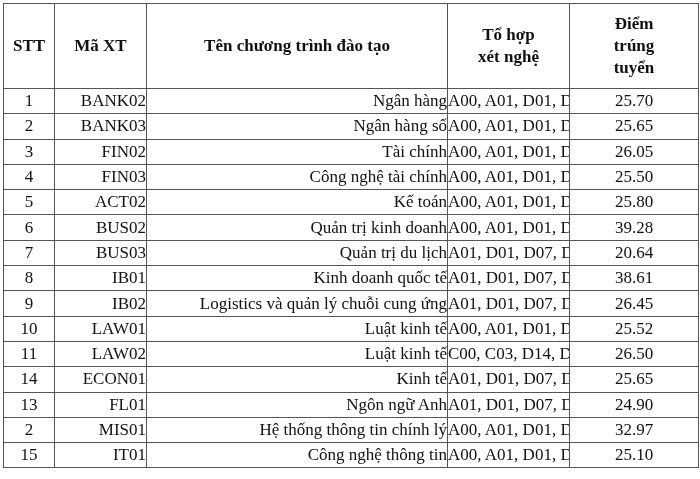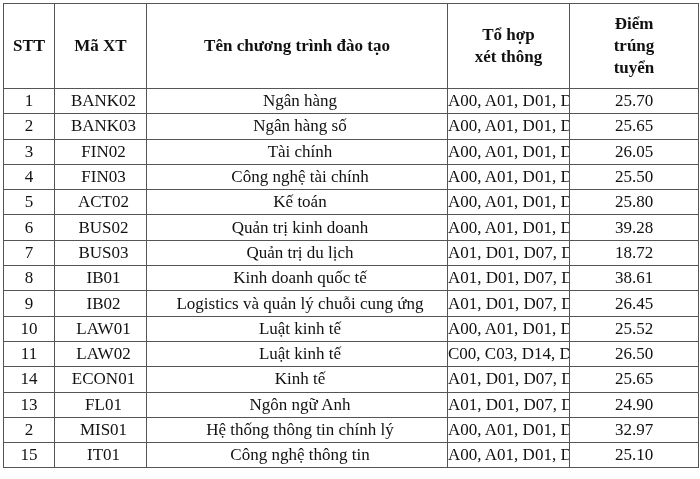--- a/index.html
+++ b/index.html
@@ -25,21 +25,21 @@
     height: 84px;
     text-align: center;
     vertical-align: middle;
   }
   td {
     font-size: 17px;
     height: 24.3px;
     line-height: 24px;
   }
   td.c { text-align: center; }
-  td.l { text-align: center; padding-left: 6px; }
+  td.l { text-align: right; padding-left: 6px; }
   col.c1 { width: 51px; }
   col.c2 { width: 92px; }
   col.c3 { width: 301px; }
   col.c4 { width: 122px; }
   col.c5 { width: 129px; }
   th .line { display: block; }
 </style>
 </head>
 <body>
 
@@ -51,21 +51,21 @@
       <col class="c4">
       <col class="c5">
   </colgroup>
   <thead>
     <tr>
       <th><span>STT</span></th>
       <th><span>Mã XT</span></th>
       <th><span>Tên chương trình đào tạo</span></th>
       <th>
         <span class="line">Tổ hợp</span>
-        <span class="line">xét thông</span>
+        <span class="line">xét nghệ</span>
       </th>
       <th>
         <span class="line">Điểm</span>
         <span class="line">trúng</span>
         <span class="line">tuyển</span>
       </th>
     </tr>
   </thead>
   <tbody id="tbody">
       <tr>
@@ -108,21 +108,21 @@
         <td class="l">BUS02</td>
         <td class="l">Quản trị kinh doanh</td>
         <td class="c">A00, A01, D01, D07</td>
         <td class="c">39.28</td>
       </tr>
       <tr>
         <td class="c">7</td>
         <td class="l">BUS03</td>
         <td class="l">Quản trị du lịch</td>
         <td class="c">A01, D01, D07, D09</td>
-        <td class="c">18.72</td>
+        <td class="c">20.64</td>
       </tr>
       <tr>
         <td class="c">8</td>
         <td class="l">IB01</td>
         <td class="l">Kinh doanh quốc tế</td>
         <td class="c">A01, D01, D07, D09</td>
         <td class="c">38.61</td>
       </tr>
       <tr>
         <td class="c">9</td>

